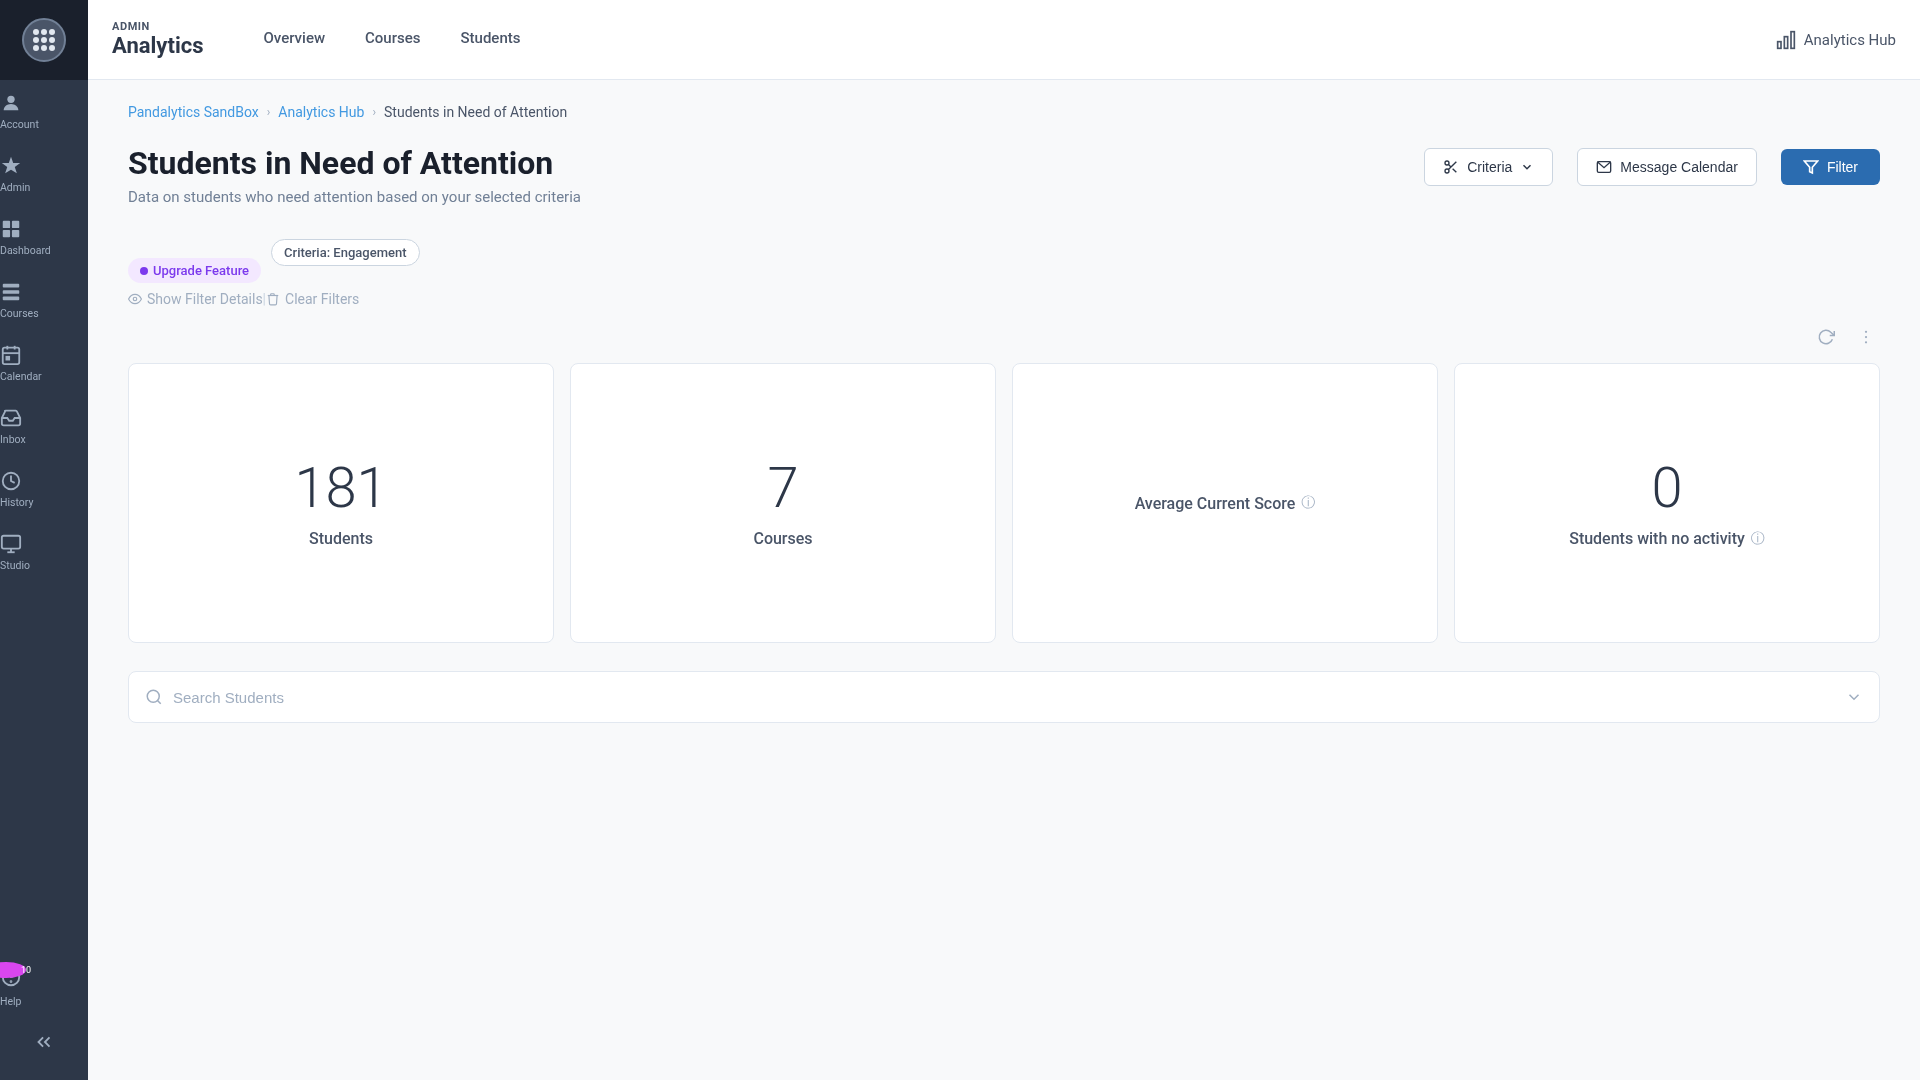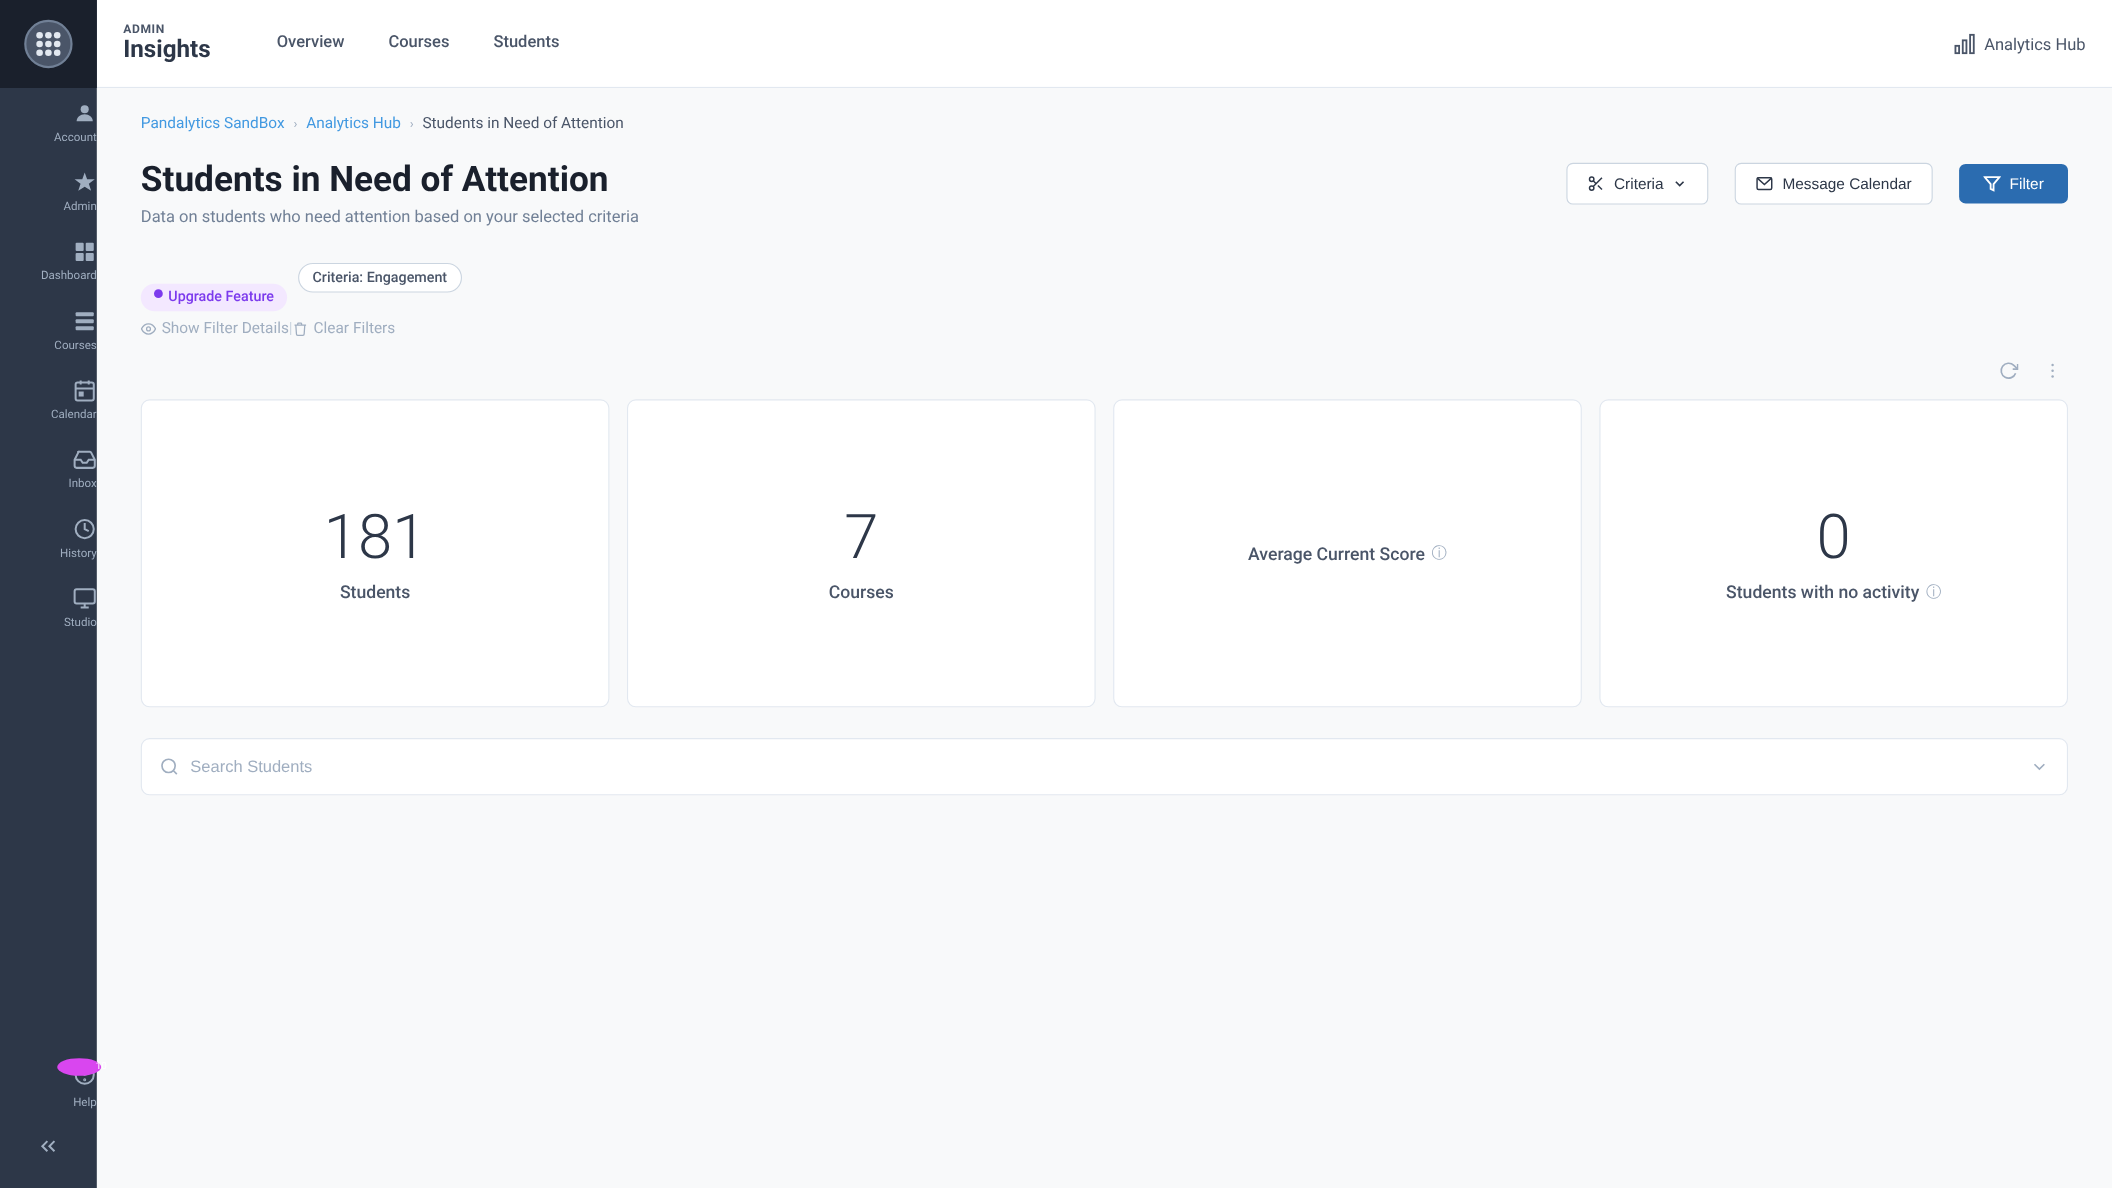--- a/index.html
+++ b/index.html
@@ -44,21 +44,21 @@
     .logo-dot {
       width: 6px;
       height: 6px;
       border-radius: 50%;
       background: #e2e8f0;
     }
     .sidebar-item {
       width: 88px;
       display: flex;
       flex-direction: column;
-      align-items: flex-end;
+      align-items: flex-start;
       justify-content: center;
       padding: 12px 0;
       cursor: pointer;
       color: #a0aec0;
       font-size: 11px;
       gap: 4px;
       text-align: center;
     }
     .sidebar-item svg { width: 22px; height: 22px; }
     .sidebar-item-label { font-size: 10.5px; }
@@ -260,20 +260,21 @@
 
     
     .filter-row {
       display: flex;
       align-items: center;
       gap: 10px;
       margin-bottom: 8px;
     }
     .badge-upgrade {
       display: flex;
+      align-items: center;
       gap: 5px;
       background: #f3e8ff;
       color: #7c3aed;
       padding: 5px 12px;
       border-radius: 20px;
       font-size: 13px;
       font-weight: 500;
       cursor: pointer;
       margin-top: 36px;
     }
@@ -498,21 +499,21 @@
         </svg>
     </div>
   </div>
 </div>
 
 <div class="main-area">
 
   <nav class="top-nav">
     <div class="brand">
       <div class="brand-admin">ADMIN</div>
-      <div class="brand-name">Insights</div>
+      <div class="brand-name">Analytics</div>
     </div>
     <div class="nav-links">
       <div class="nav-link">Overview</div>
       <div class="nav-link">Courses</div>
       <div class="nav-link">Students</div>
     </div>
     <div class="nav-right">
       <svg width="20" height="20" viewBox="0 0 24 24" fill="none" stroke="currentColor" stroke-width="2">
           <rect x="2" y="14" width="4" height="8"></rect>
           <rect x="10" y="8" width="4" height="14"></rect>

